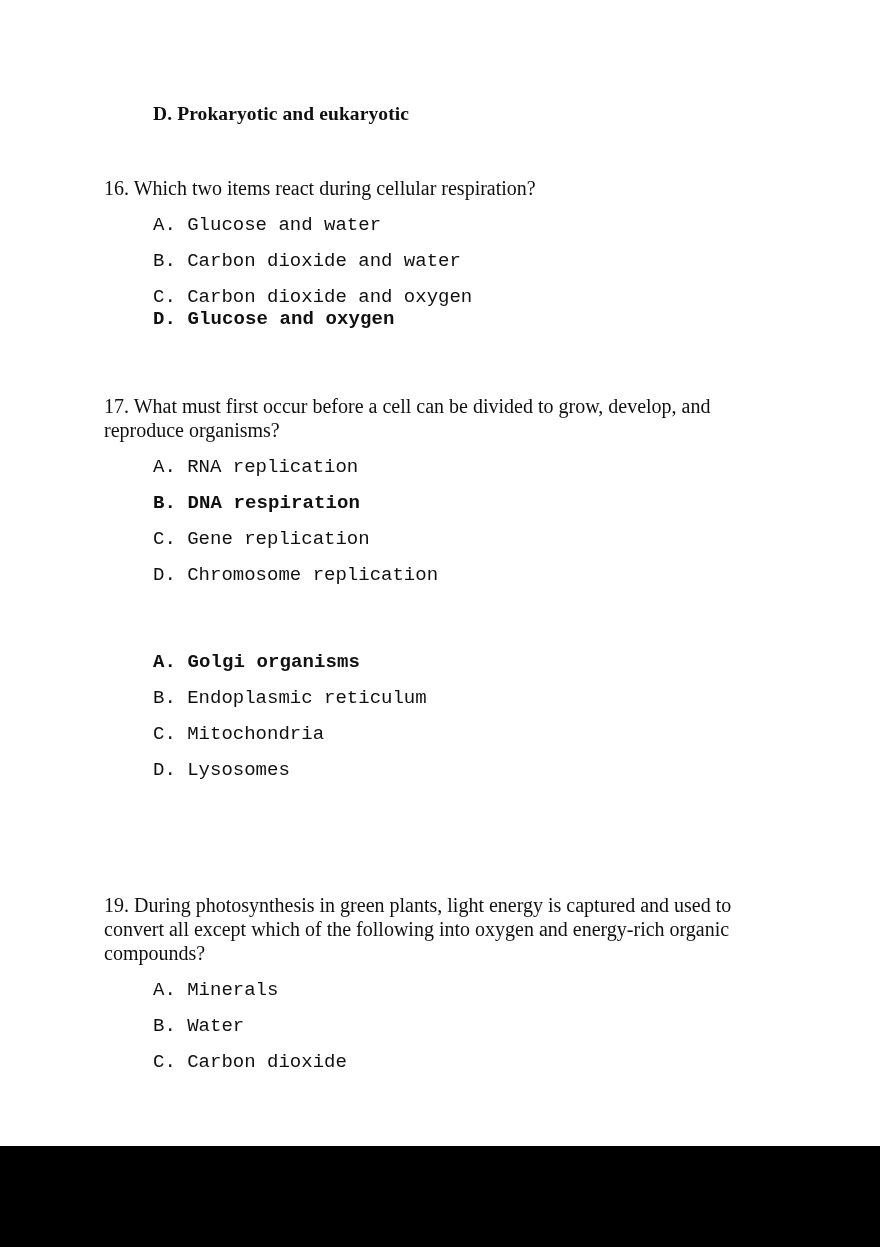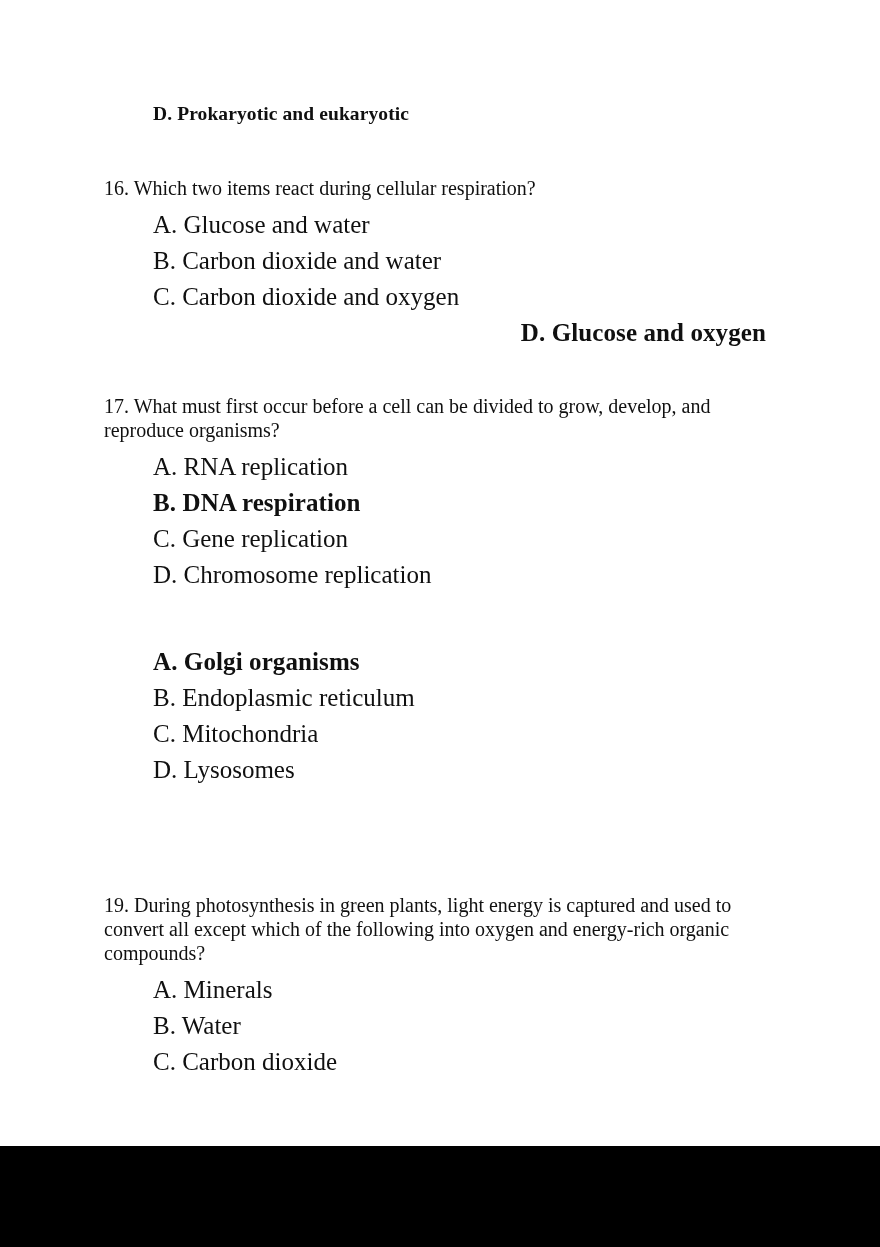--- a/index.html
+++ b/index.html
@@ -57,25 +57,26 @@
     color: #101010;
   }
 
   .options {
     margin: 0;
     padding: 0;
     list-style: none;
   }
 
   .option {
-    font-size: 25px;
+    font-size: 19px;
     line-height: 22px;
     margin-left: 49px;
     white-space: nowrap;
     color: #101010;
+    font-family: Liberation Mono, monospace;
   }
 
   .option.bold {
     font-weight: bold;
     letter-spacing: 0.1px;
   }
 
   #black-band {
     position: absolute;
     left: 0;
@@ -93,21 +94,21 @@
   <div id="content">
 
     <div class="carry-over">D. Prokaryotic and eukaryotic</div>
 
     <div class="question-block" style="top:176px;">
       <p class="question-text">16. Which two items react during cellular respiration?</p>
       <ul class="options">
         <li class="option" style="margin-top:14px;">A. Glucose and water</li>
         <li class="option" style="margin-top:14px;">B. Carbon dioxide and water</li>
         <li class="option" style="margin-top:14px;">C. Carbon dioxide and oxygen</li>
-        <li class="option bold" style="margin-top:14px;text-align:right;">D. Glucose and oxygen</li>
+        <li class="option bold" style="margin-top:0;">D. Glucose and oxygen</li>
       </ul>
     </div>
 
     <div class="question-block" style="top:394px; width:620px;">
       <p class="question-text">17. What must first occur before a cell can be divided to grow, develop, and reproduce organisms?</p>
       <ul class="options">
         <li class="option" style="margin-top:14px;">A. RNA replication</li>
         <li class="option bold" style="margin-top:14px;">B. DNA respiration</li>
         <li class="option" style="margin-top:14px;">C. Gene replication</li>
         <li class="option" style="margin-top:14px;">D. Chromosome replication</li>

